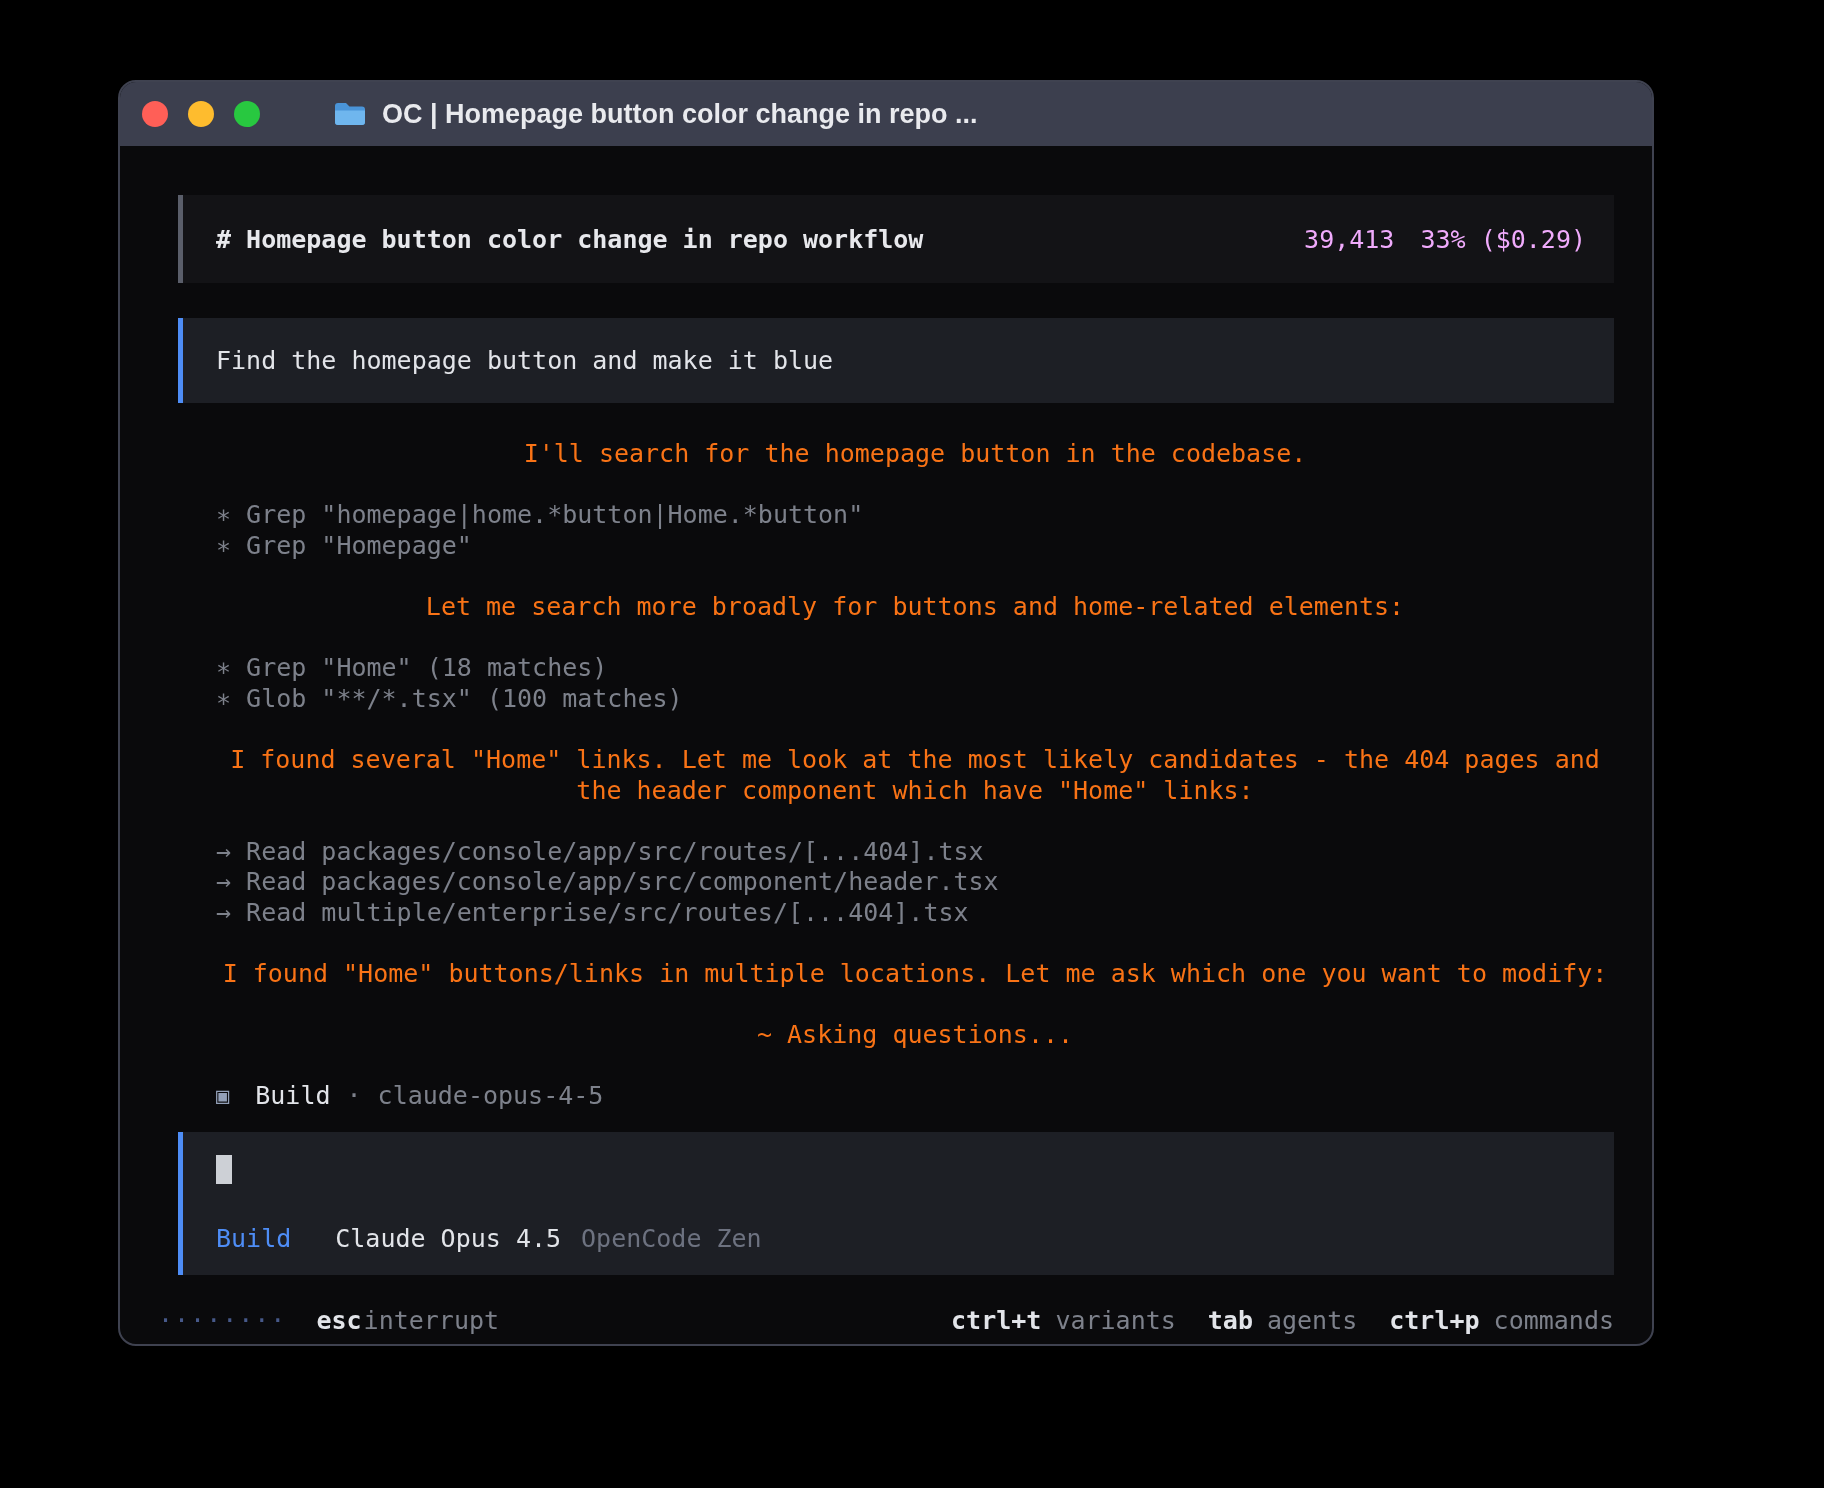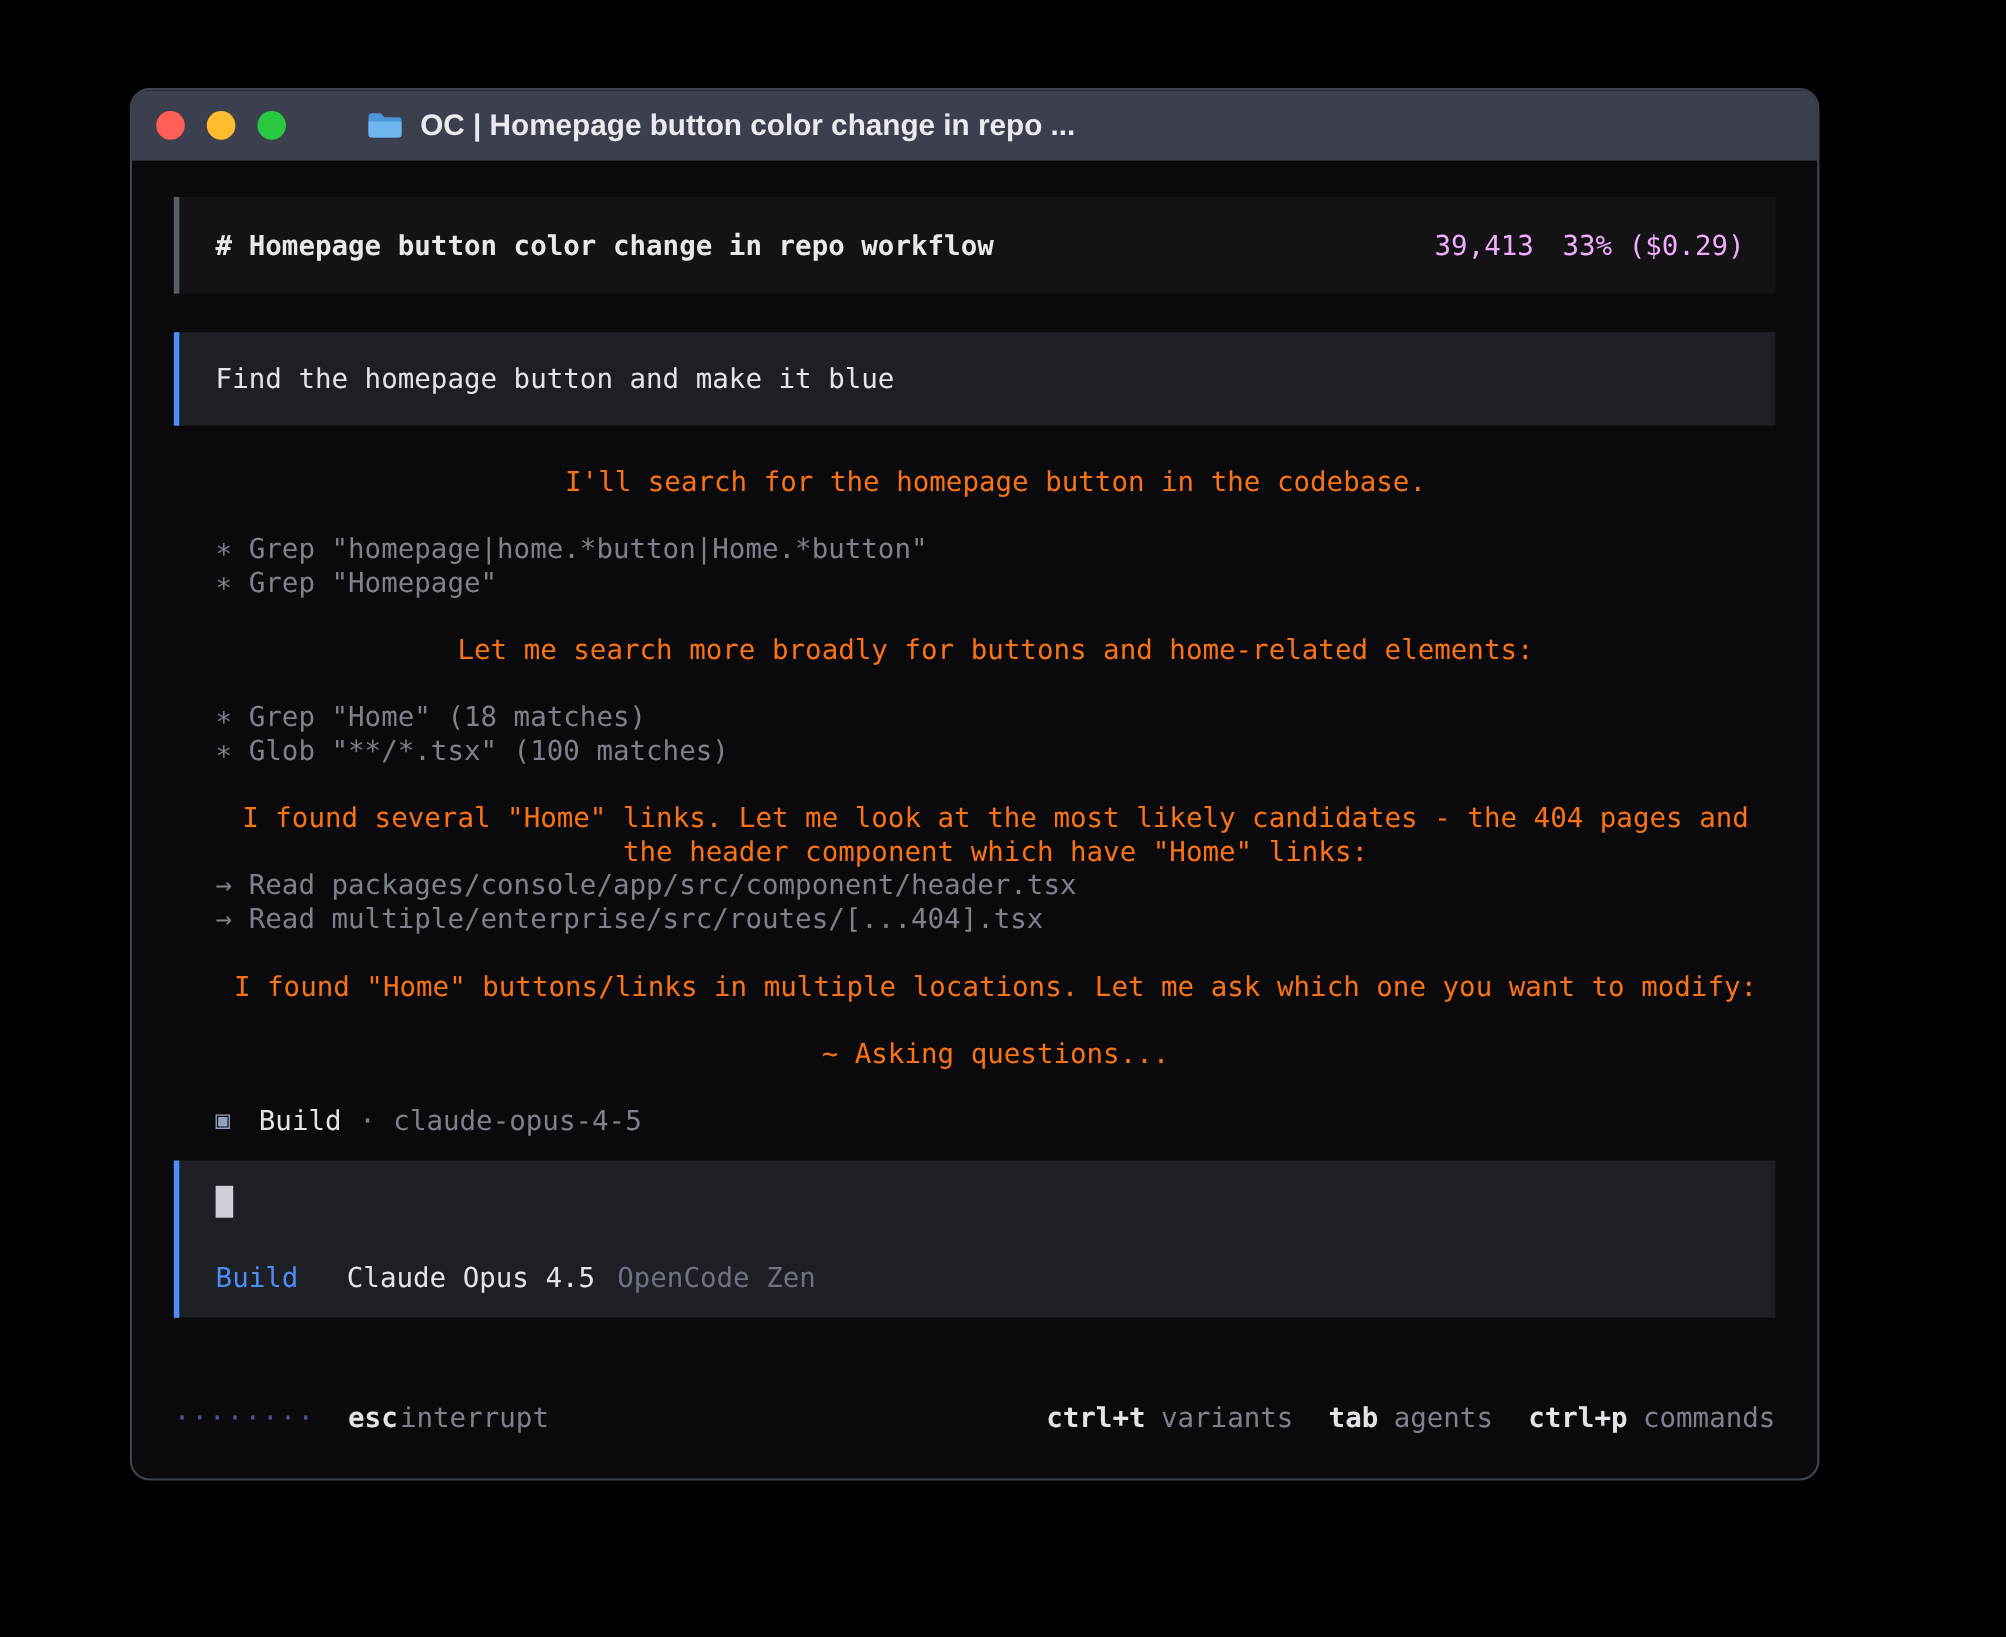--- a/index.html
+++ b/index.html
@@ -17,21 +17,21 @@
   .traffic { display:flex; gap:20px; padding-left:22px; }
   .light { width:26px; height:26px; border-radius:50%; }
   .light.red    { background:#ff5f57; }
   .light.yellow { background:#febc2e; }
   .light.green  { background:#28c840; }
   .titlewrap { display:flex; align-items:center; gap:16px; margin-left:74px; }
   .win-title { font-family:"Liberation Sans",sans-serif; font-weight:bold;
                font-size:27px; color:#e9eaee; }
 
   
-  .content { flex:1; padding:0 38px; font-size:25px; }
+  .content { flex:1; padding:16px 38px; font-size:25px;margin-left:20px; }
 
   .session-header { margin-top:33px; height:88px; background:#131316;
                     border-left:5px solid #5a5e6a; display:flex; align-items:center;
                     justify-content:space-between; padding:0 28px 0 33px; }
   .sh-title { color:#e7e8ec; font-weight:bold; }
   .sh-stats { color:#f0abfc; display:flex; gap:26px; white-space:pre; }
 
   .user-msg { margin-top:35px; height:85px; background:#1d1f25;
               border-left:5px solid #4e8df6; display:flex; align-items:center;
               padding:0 28px 0 33px; color:#e2e4e9; }
@@ -105,20 +105,21 @@
     </div>
 
     <div class="chat">
       <div class="line t-text">I'll search for the homepage button in the codebase.</div>
       <div class="line t-tool gap">∗ Grep "homepage|home.*button|Home.*button"</div>
       <div class="line t-tool">∗ Grep "Homepage"</div>
       <div class="line t-text gap">Let me search more broadly for buttons and home-related elements:</div>
       <div class="line t-tool gap">∗ Grep "Home" (18 matches)</div>
       <div class="line t-tool">∗ Glob "**/*.tsx" (100 matches)</div>
       <div class="line t-text gap">I found several "Home" links. Let me look at the most likely candidates - the 404 pages and the header component which have "Home" links:</div>
+      <div class="line t-read gap">→ Read packages/console/app/src/routes/[...404].tsx</div>
       <div class="line t-read">→ Read packages/console/app/src/component/header.tsx</div>
       <div class="line t-read">→ Read multiple/enterprise/src/routes/[...404].tsx</div>
       <div class="line t-text gap">I found "Home" buttons/links in multiple locations. Let me ask which one you want to modify:</div>
       <div class="line t-text gap">~ Asking questions...</div>
 
       <div class="agent-row gap">
         <span class="agent-icon">▣</span>
         <span class="agent-name">Build</span>
         <span class="agent-sep">·</span>
         <span class="agent-model">claude-opus-4-5</span>

